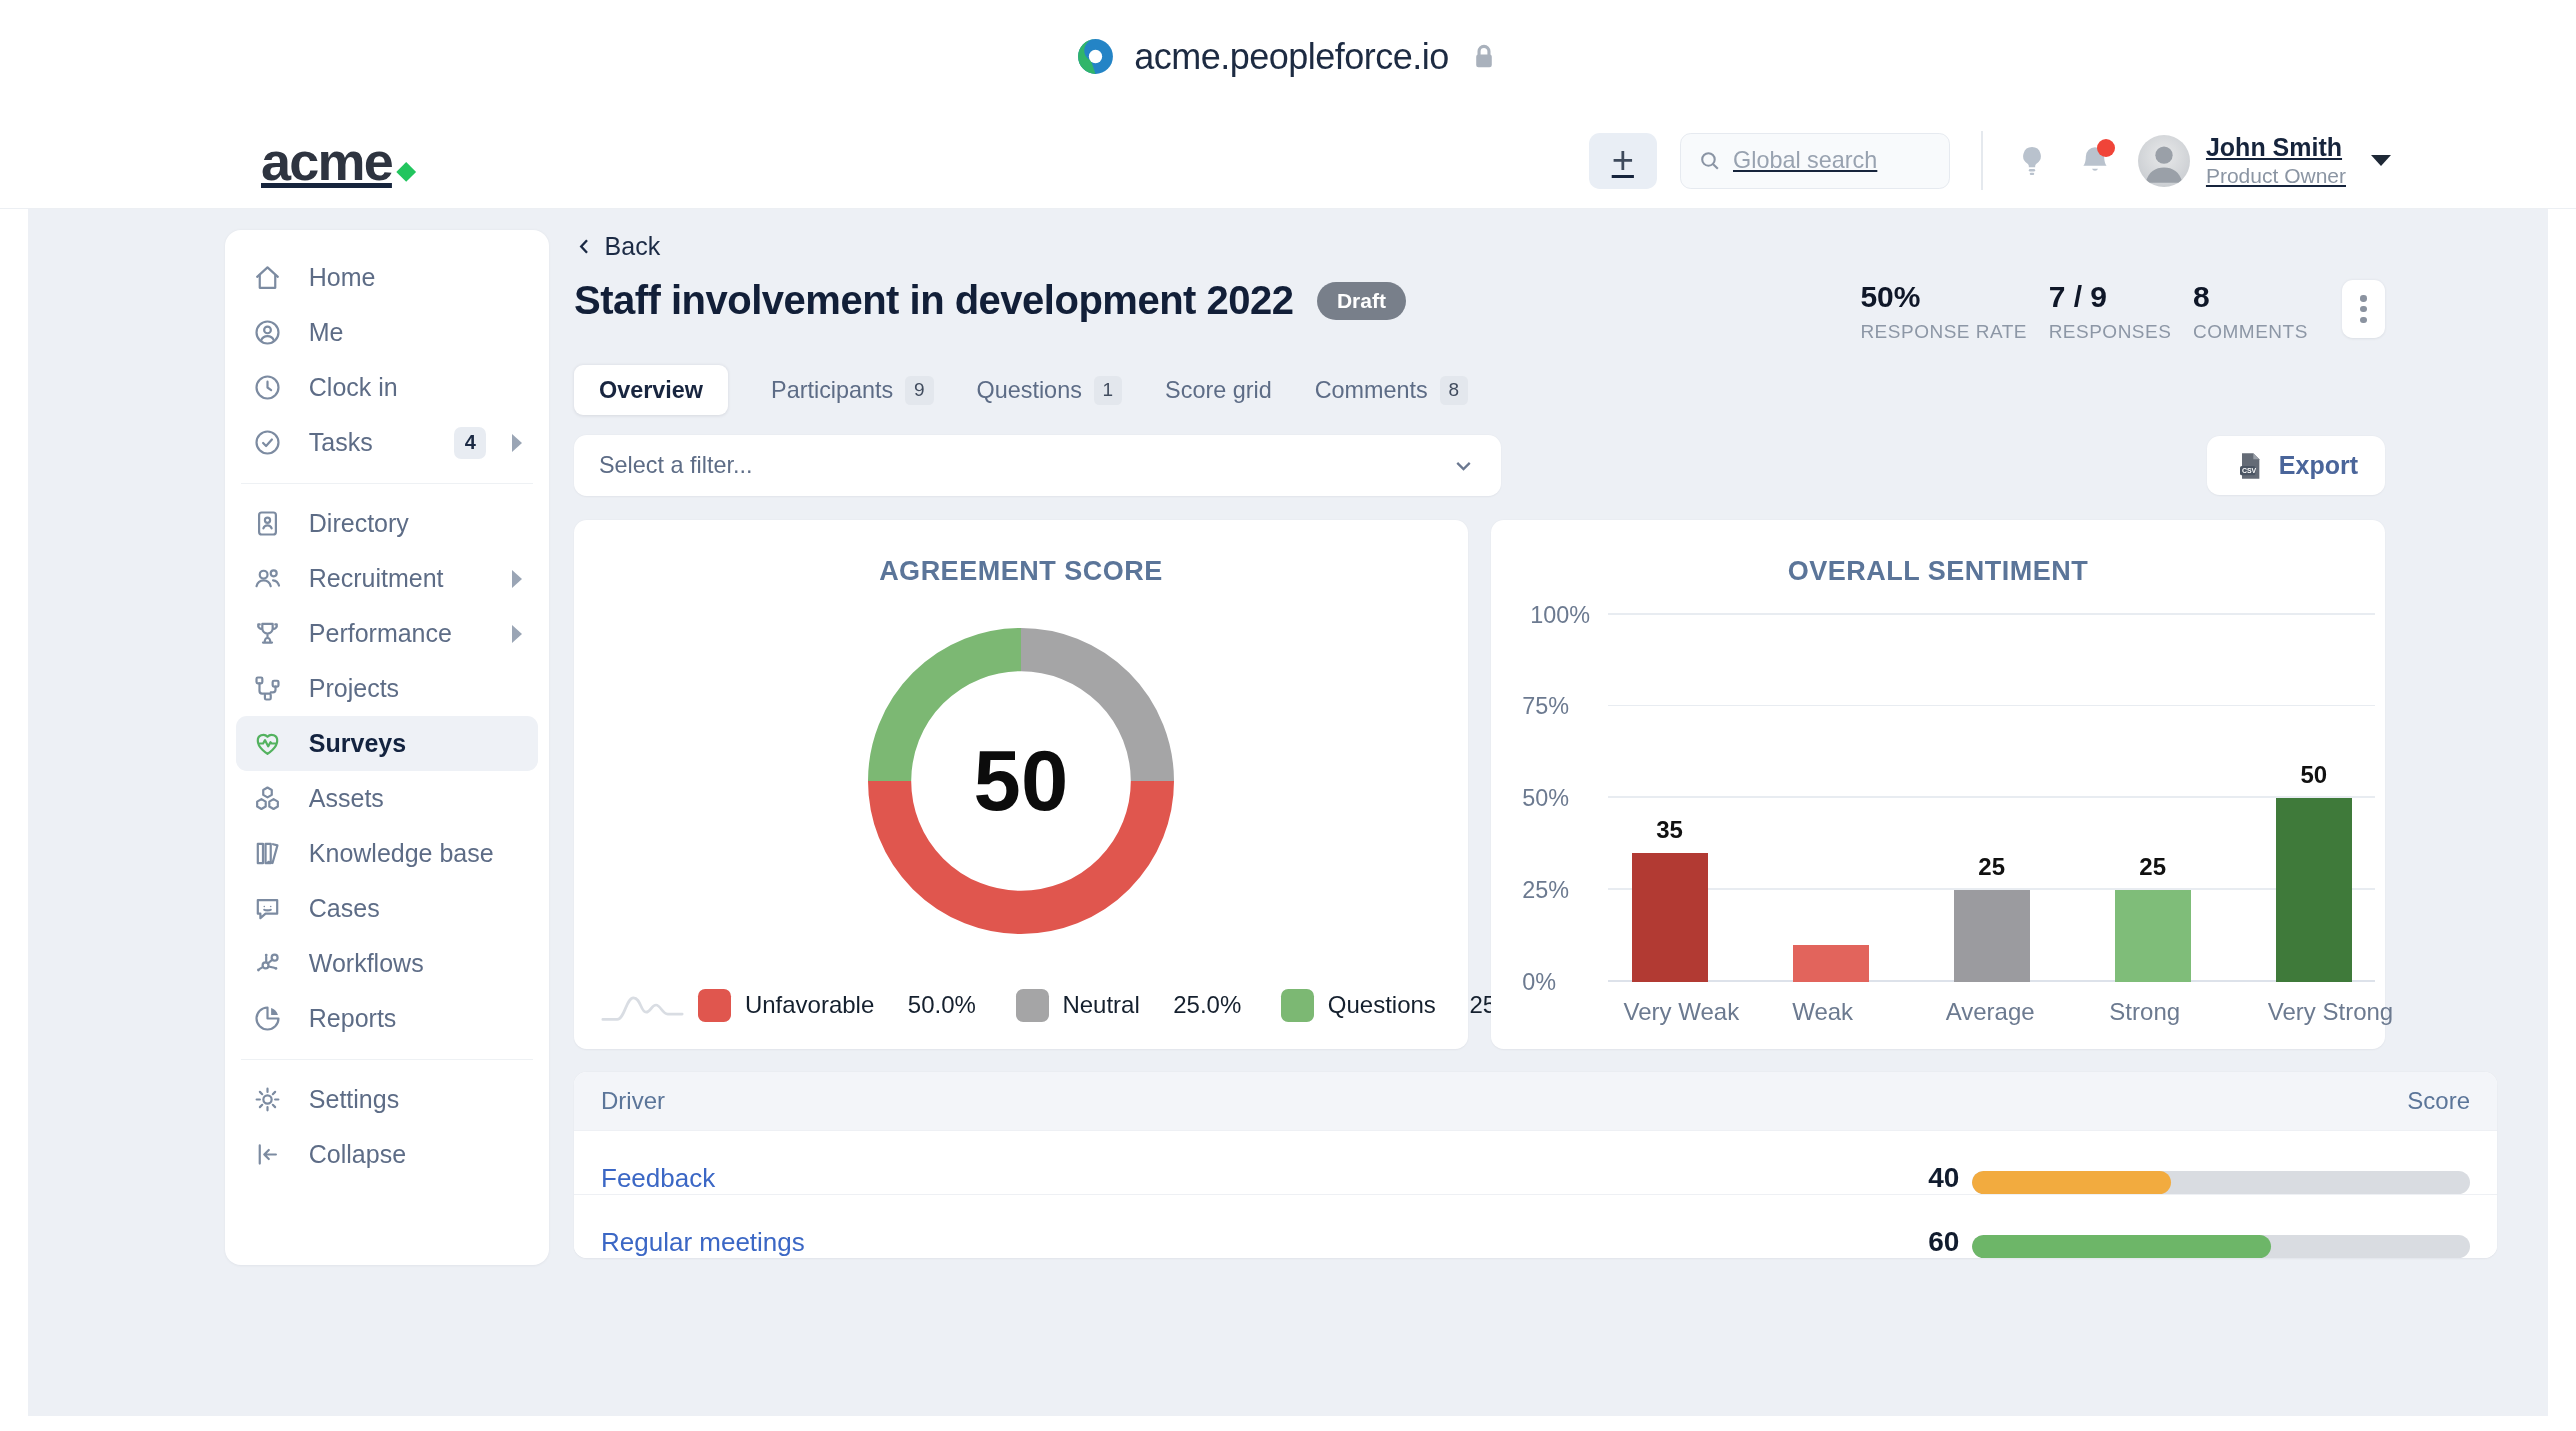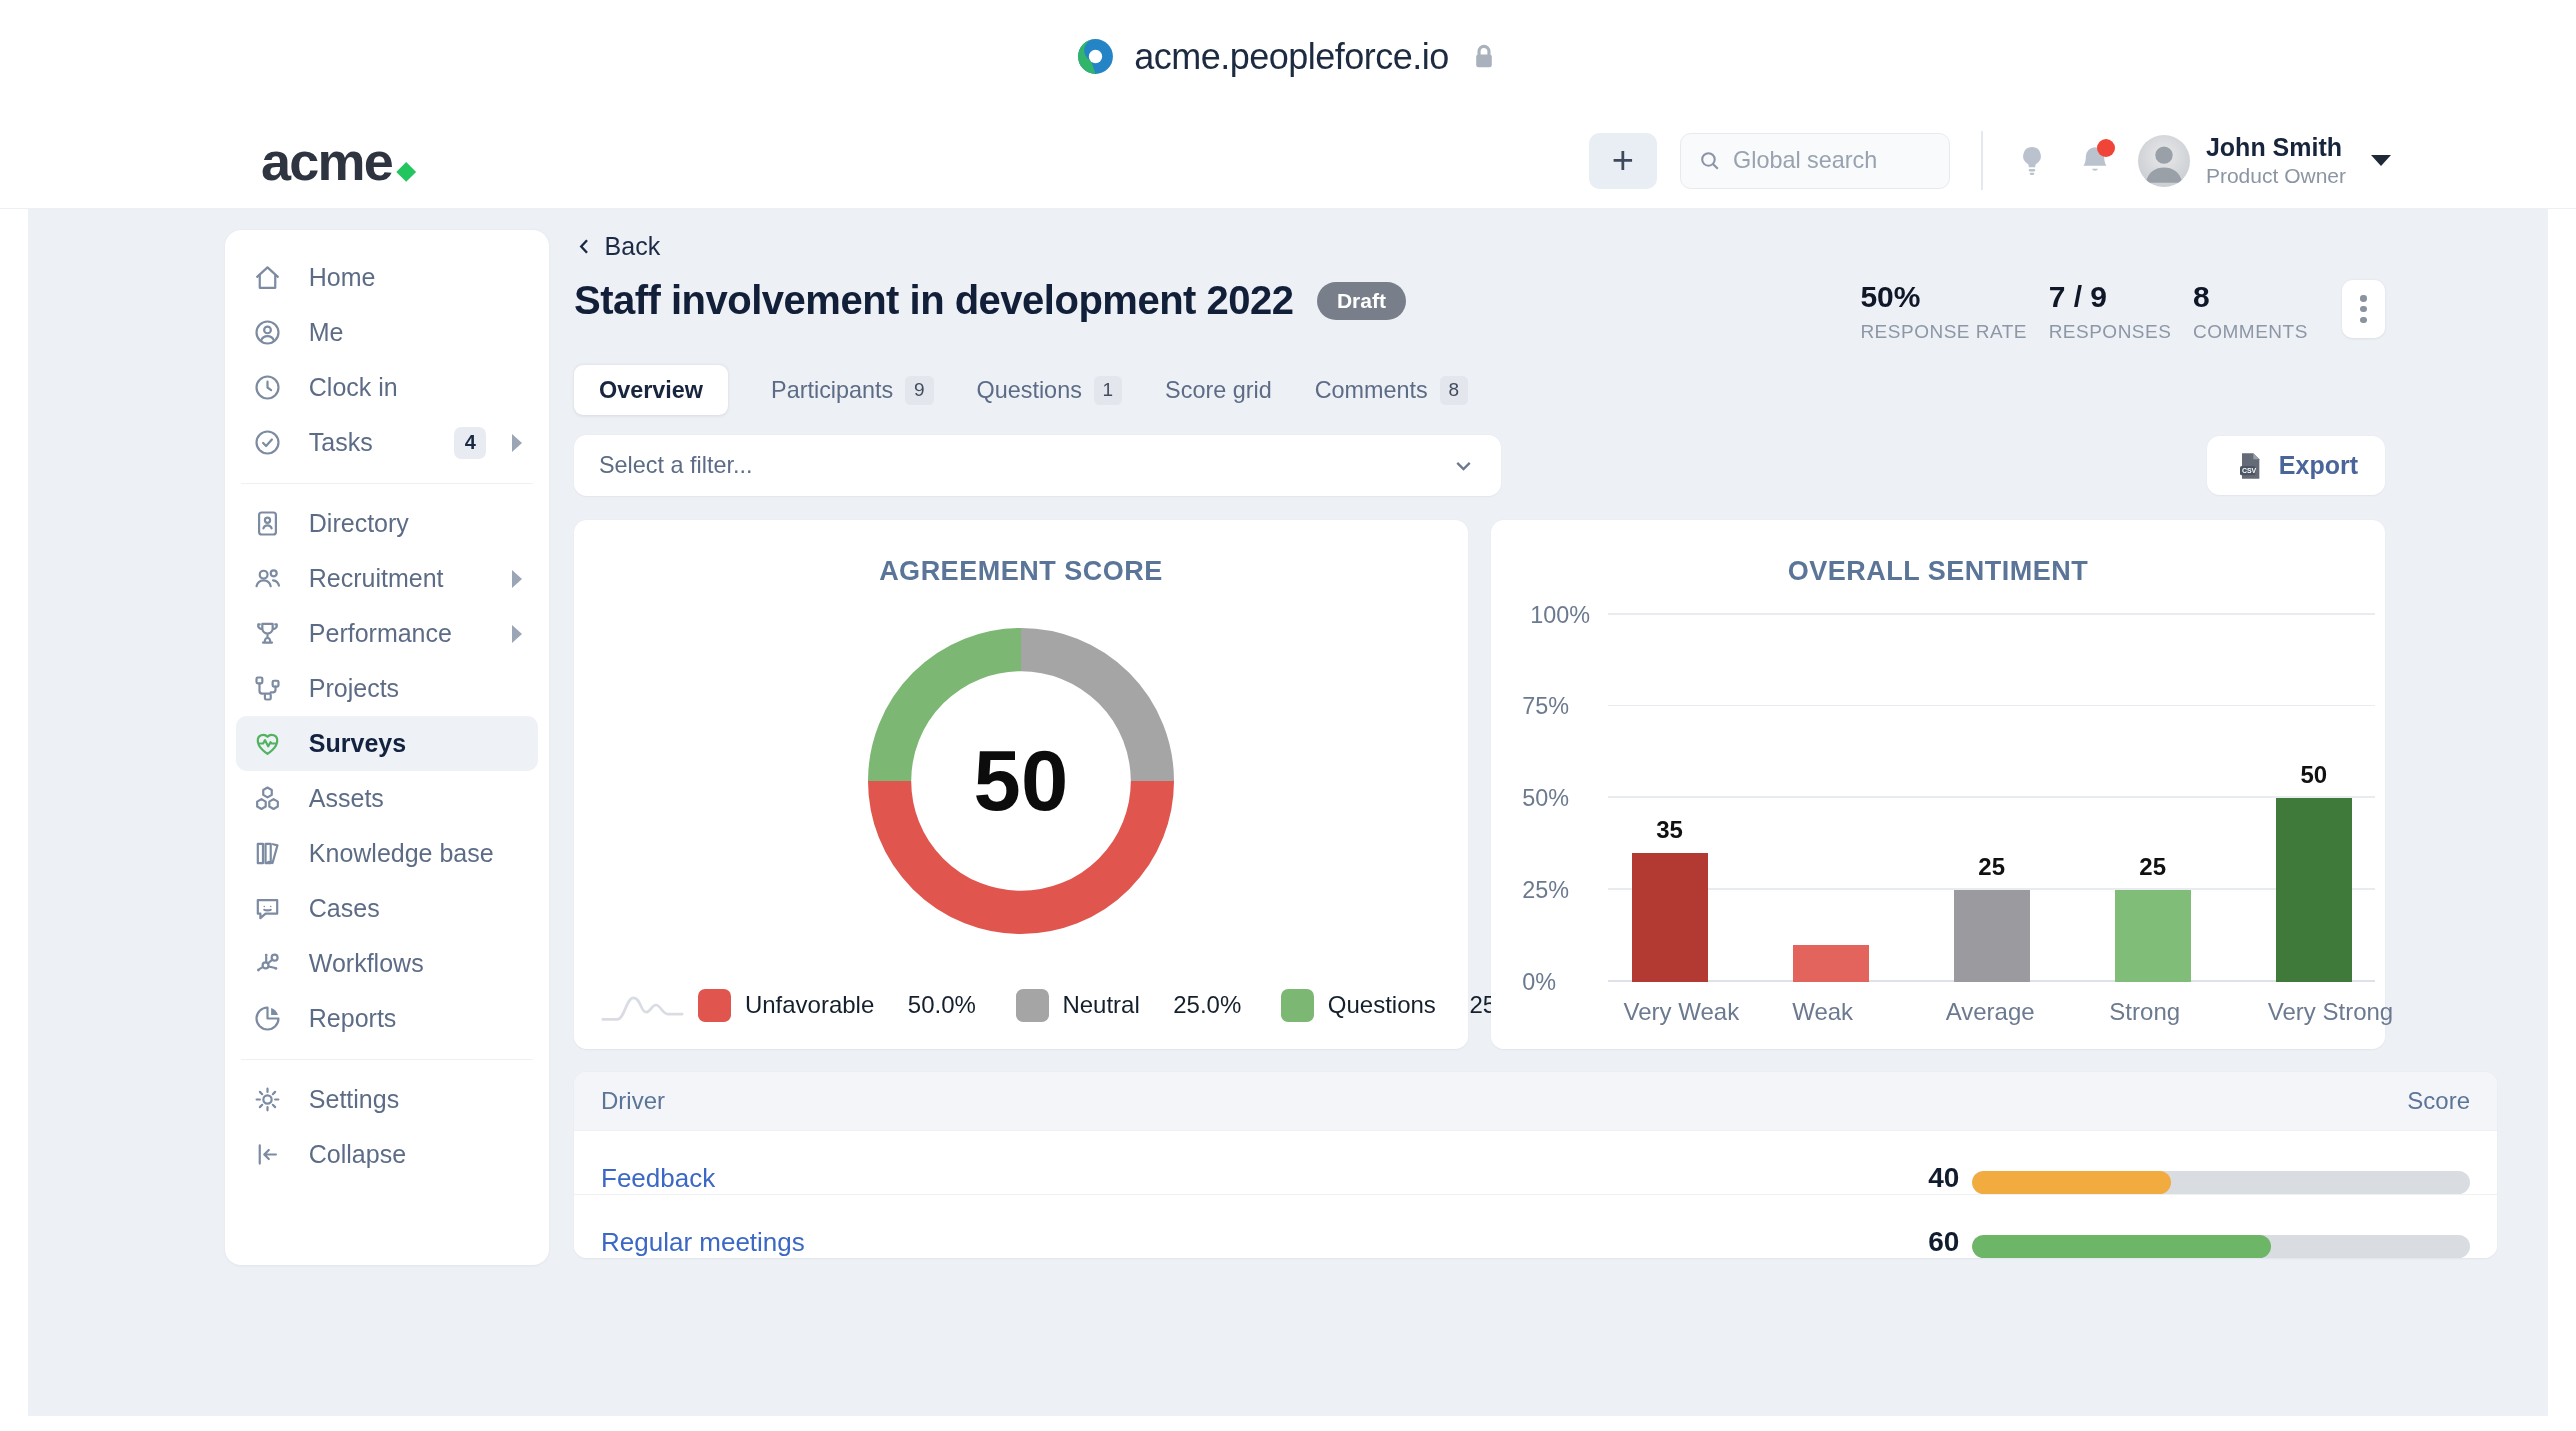--- a/index.html
+++ b/index.html
@@ -5,21 +5,21 @@
   * { margin:0; padding:0; box-sizing:border-box; }
   html,body { width:2576px; height:1431px; background:#fff; overflow:hidden;
     font-family:"Liberation Sans", sans-serif; color:#16243c; }
 
   
   .browser-bar { height:113px; display:flex; align-items:center; justify-content:center; gap:18px; background:#fff; }
   .browser-domain { font-size:36px; font-weight:500; color:#1d2b42; letter-spacing:-0.5px; }
 
   
   .app-header { height:96px; background:#fff; display:flex; align-items:center;
-    padding:0 185px 0 261px; border-bottom:0.9px solid #eceff3; }
+    padding:0 185px 0 261px; border-bottom:0.9px solid #eceff3;text-decoration:underline; }
   .brand { font-size:54px; font-weight:700; color:#2e3440; letter-spacing:-1.8px; display:flex; align-items:baseline; }
   .brand-diamond { width:14.4px; height:14.4px; background:#22c55e; transform:rotate(45deg); margin-left:7.2px; }
   .header-right { margin-left:auto; display:flex; align-items:center; gap:23.4px; }
   .plus-btn { width:68px; height:56px; background:#e9eef5; border:none; border-radius:10.8px;
     font-size:38px; color:#3e4a5c; cursor:pointer; display:flex; align-items:center; justify-content:center; }
   .search-box { width:270px; height:56px; background:#f8fafc; border:1.8px solid #e6eaf0; border-radius:10.8px;
     display:flex; align-items:center; padding:0 16px; gap:10.8px; }
   .search-box input { border:none; outline:none; background:transparent; font-size:23.4px; color:#3e4a5c;
     width:180px; font-family:"Liberation Sans", sans-serif; }
   .search-box input::placeholder { color:#98a2b0; }

